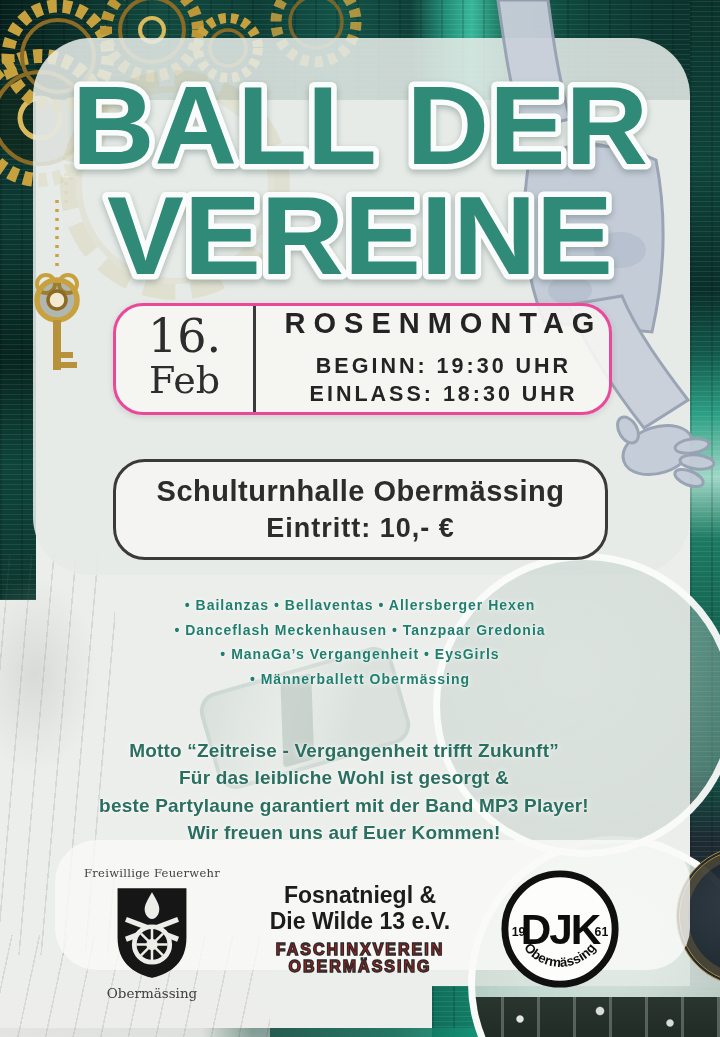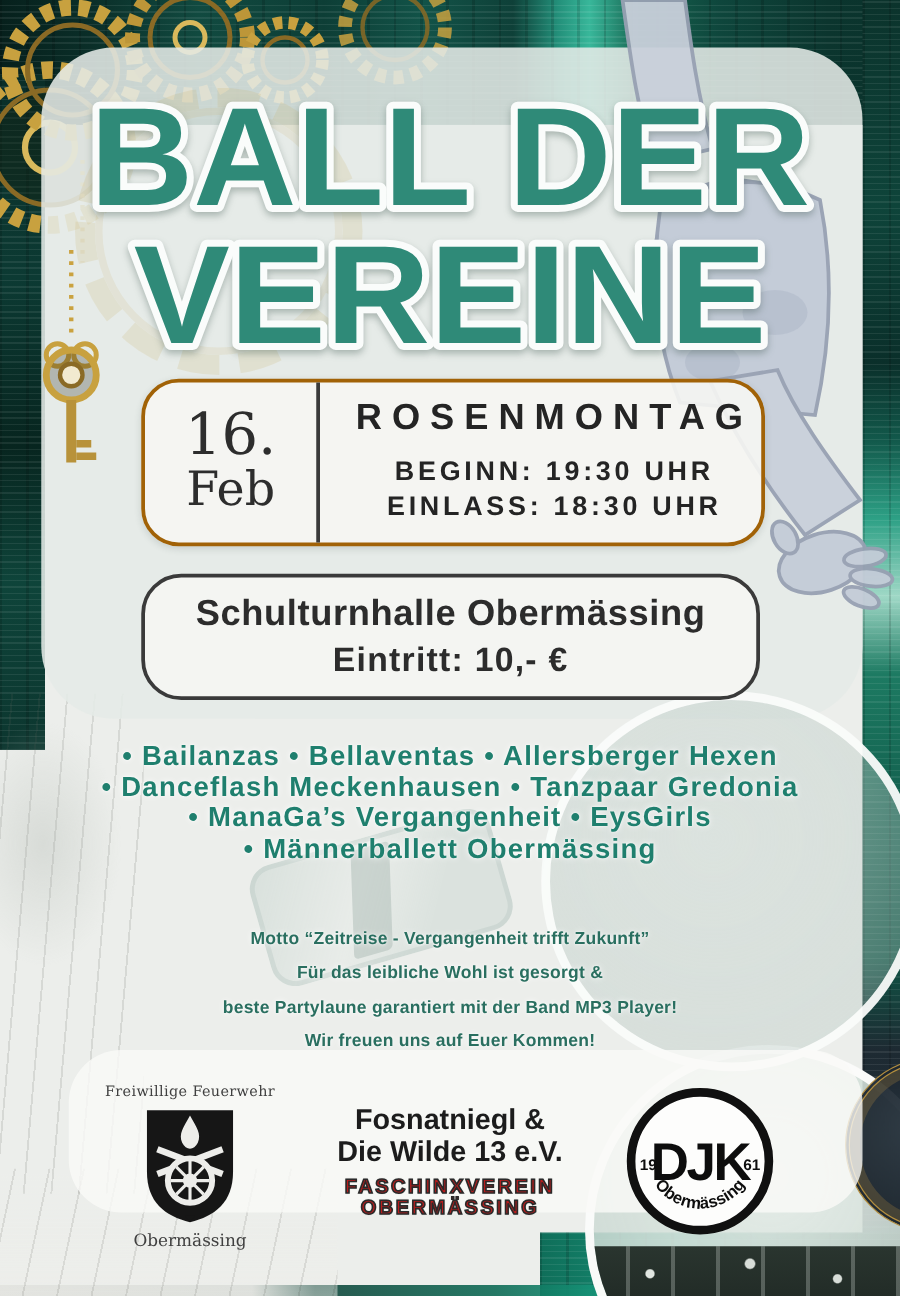--- a/index.html
+++ b/index.html
@@ -110,22 +110,22 @@
     filter:drop-shadow(0 3px 3px rgba(55,80,73,.35));
   }
   .title-svg text{
     font-family:"Liberation Sans", sans-serif; font-weight:bold;
     fill:#2f8a78; stroke:#fafcfb; stroke-width:11px;
     paint-order:stroke; stroke-linejoin:round;
   }
 
   
   .date-box{
-    left:113px; top:303px; width:499px; height:134px; z-index:10;
-    border:3px solid #a16207; border-radius:30px;
+    left:113px; top:303px; width:499px; height:112px; z-index:10;
+    border:3px solid #ec4899; border-radius:30px;
     background:rgba(246,246,243,.9); display:flex;
     box-shadow:0 2px 6px rgba(40,60,55,.15);
   }
   .date-left{
     width:140px; border-right:3px solid #3a3a3a;
     display:flex; flex-direction:column; align-items:center; justify-content:center;
     font-family:"DejaVu Serif","Liberation Serif",serif; color:#2d2d2d; padding-bottom:6px;
   }
   .date-day{ font-size:46px; line-height:1; }
   .date-month{ font-size:38px; line-height:1; margin-top:2px; }
@@ -142,27 +142,27 @@
     background:rgba(246,246,243,.88);
     display:flex; flex-direction:column; align-items:center; justify-content:space-evenly;
     padding:8px 0; color:#2c2c2c;
   }
   .venue-location{ font-size:29px; font-weight:bold; letter-spacing:.5px; }
   .venue-price{ font-size:27px; font-weight:bold; letter-spacing:1px; }
 
   
   .clubs{
     left:20px; top:593px; width:680px; z-index:10; text-align:center;
-    color:#1f7f6e; font-weight:bold; font-size:22px; letter-spacing:1px;
+    color:#1f7f6e; font-weight:bold; font-size:14px; letter-spacing:1px;
     text-shadow:0 0 6px rgba(255,255,255,.85), 0 0 2px rgba(255,255,255,.9);
   }
   .clubs div{ line-height:24.6px; }
   .motto{
-    left:20px; top:737px; width:680px; z-index:10; text-align:center;
-    color:#2a6f60; font-weight:bold; font-size:14px; letter-spacing:.2px;
+    left:4px; top:737px; width:680px; z-index:10; text-align:center;
+    color:#2a6f60; font-weight:bold; font-size:19px; letter-spacing:.2px;
     text-shadow:0 0 6px rgba(255,255,255,.85), 0 0 2px rgba(255,255,255,.9);
   }
   .motto div{ line-height:27.4px; }
 
   
   .ffw{
     left:82px; top:866px; width:140px; z-index:11; text-align:center; color:#404040;
     font-family:"DejaVu Serif","Liberation Serif",serif;
   }
   .ffw-name{ font-size:11.5px; letter-spacing:.3px; }

